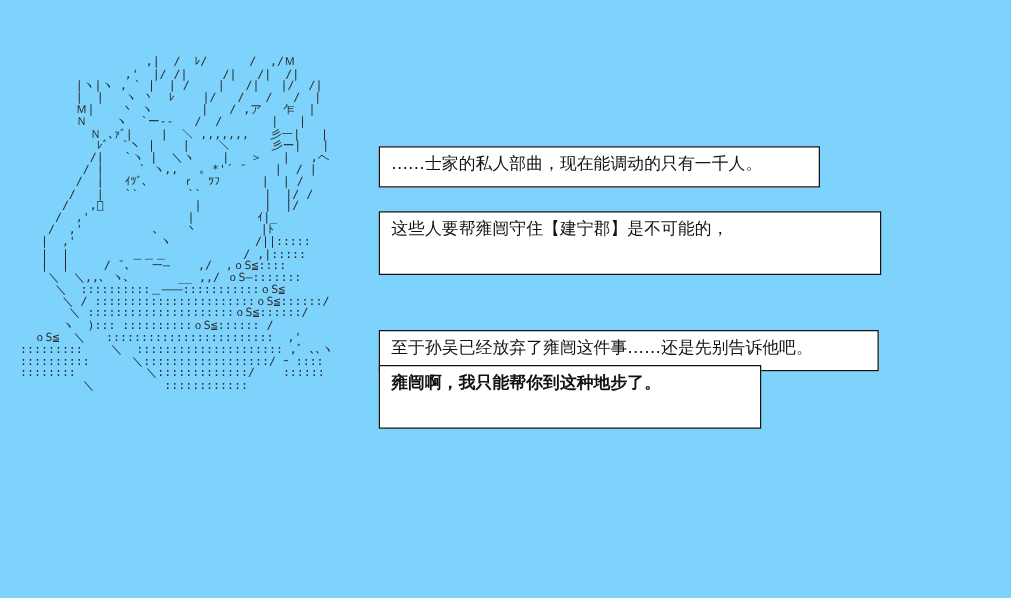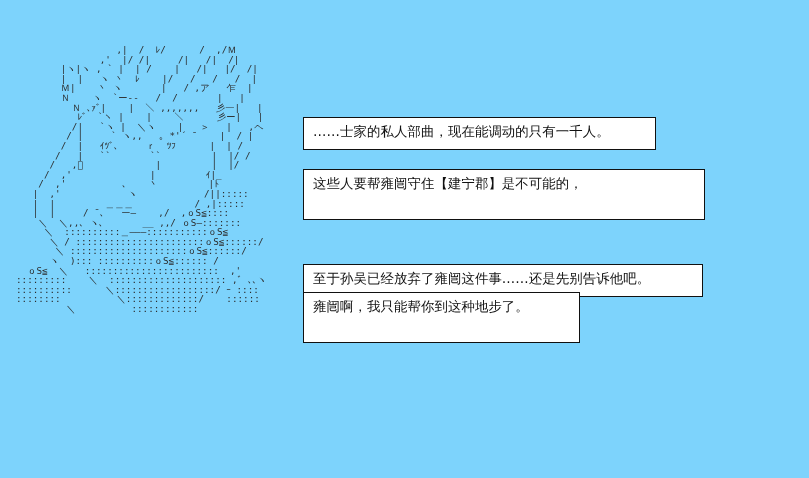--- a/index.html
+++ b/index.html
@@ -50,21 +50,21 @@
     font-size: 13.4px;
     line-height: 19px;
     color: #111111;
     white-space: pre;
     letter-spacing: 0.1px;
   }
 
   #dlg1 { left: 303px; top: 117px; width: 353px; height: 33px; }
   #dlg2 { left: 303px; top: 169px; width: 402px; height: 51px; }
   #dlg3 { left: 303px; top: 240px; width: 400px; height: 33px; margin-top: 24px; }
-  #dlg4 { left: 303px; top: 292px; width: 277px; height: 51px; }
+  #dlg4 { left: 303px; top: 292px; width: 306px; height: 51px; font-weight: bold; }
 </style>
 </head>
 <body>
 
 <div id="screen">
 
   <pre id="aa-art">                  ,|  /  ﾚ/      /  ,/Ｍ
                ,'  |/ /|     /|   /|  /|
         |ヽ|ヽ , ` |  | /    |   /|   |/  /|
         |  |   ヽ 丶  ﾚ    |/   /   /   /  |

